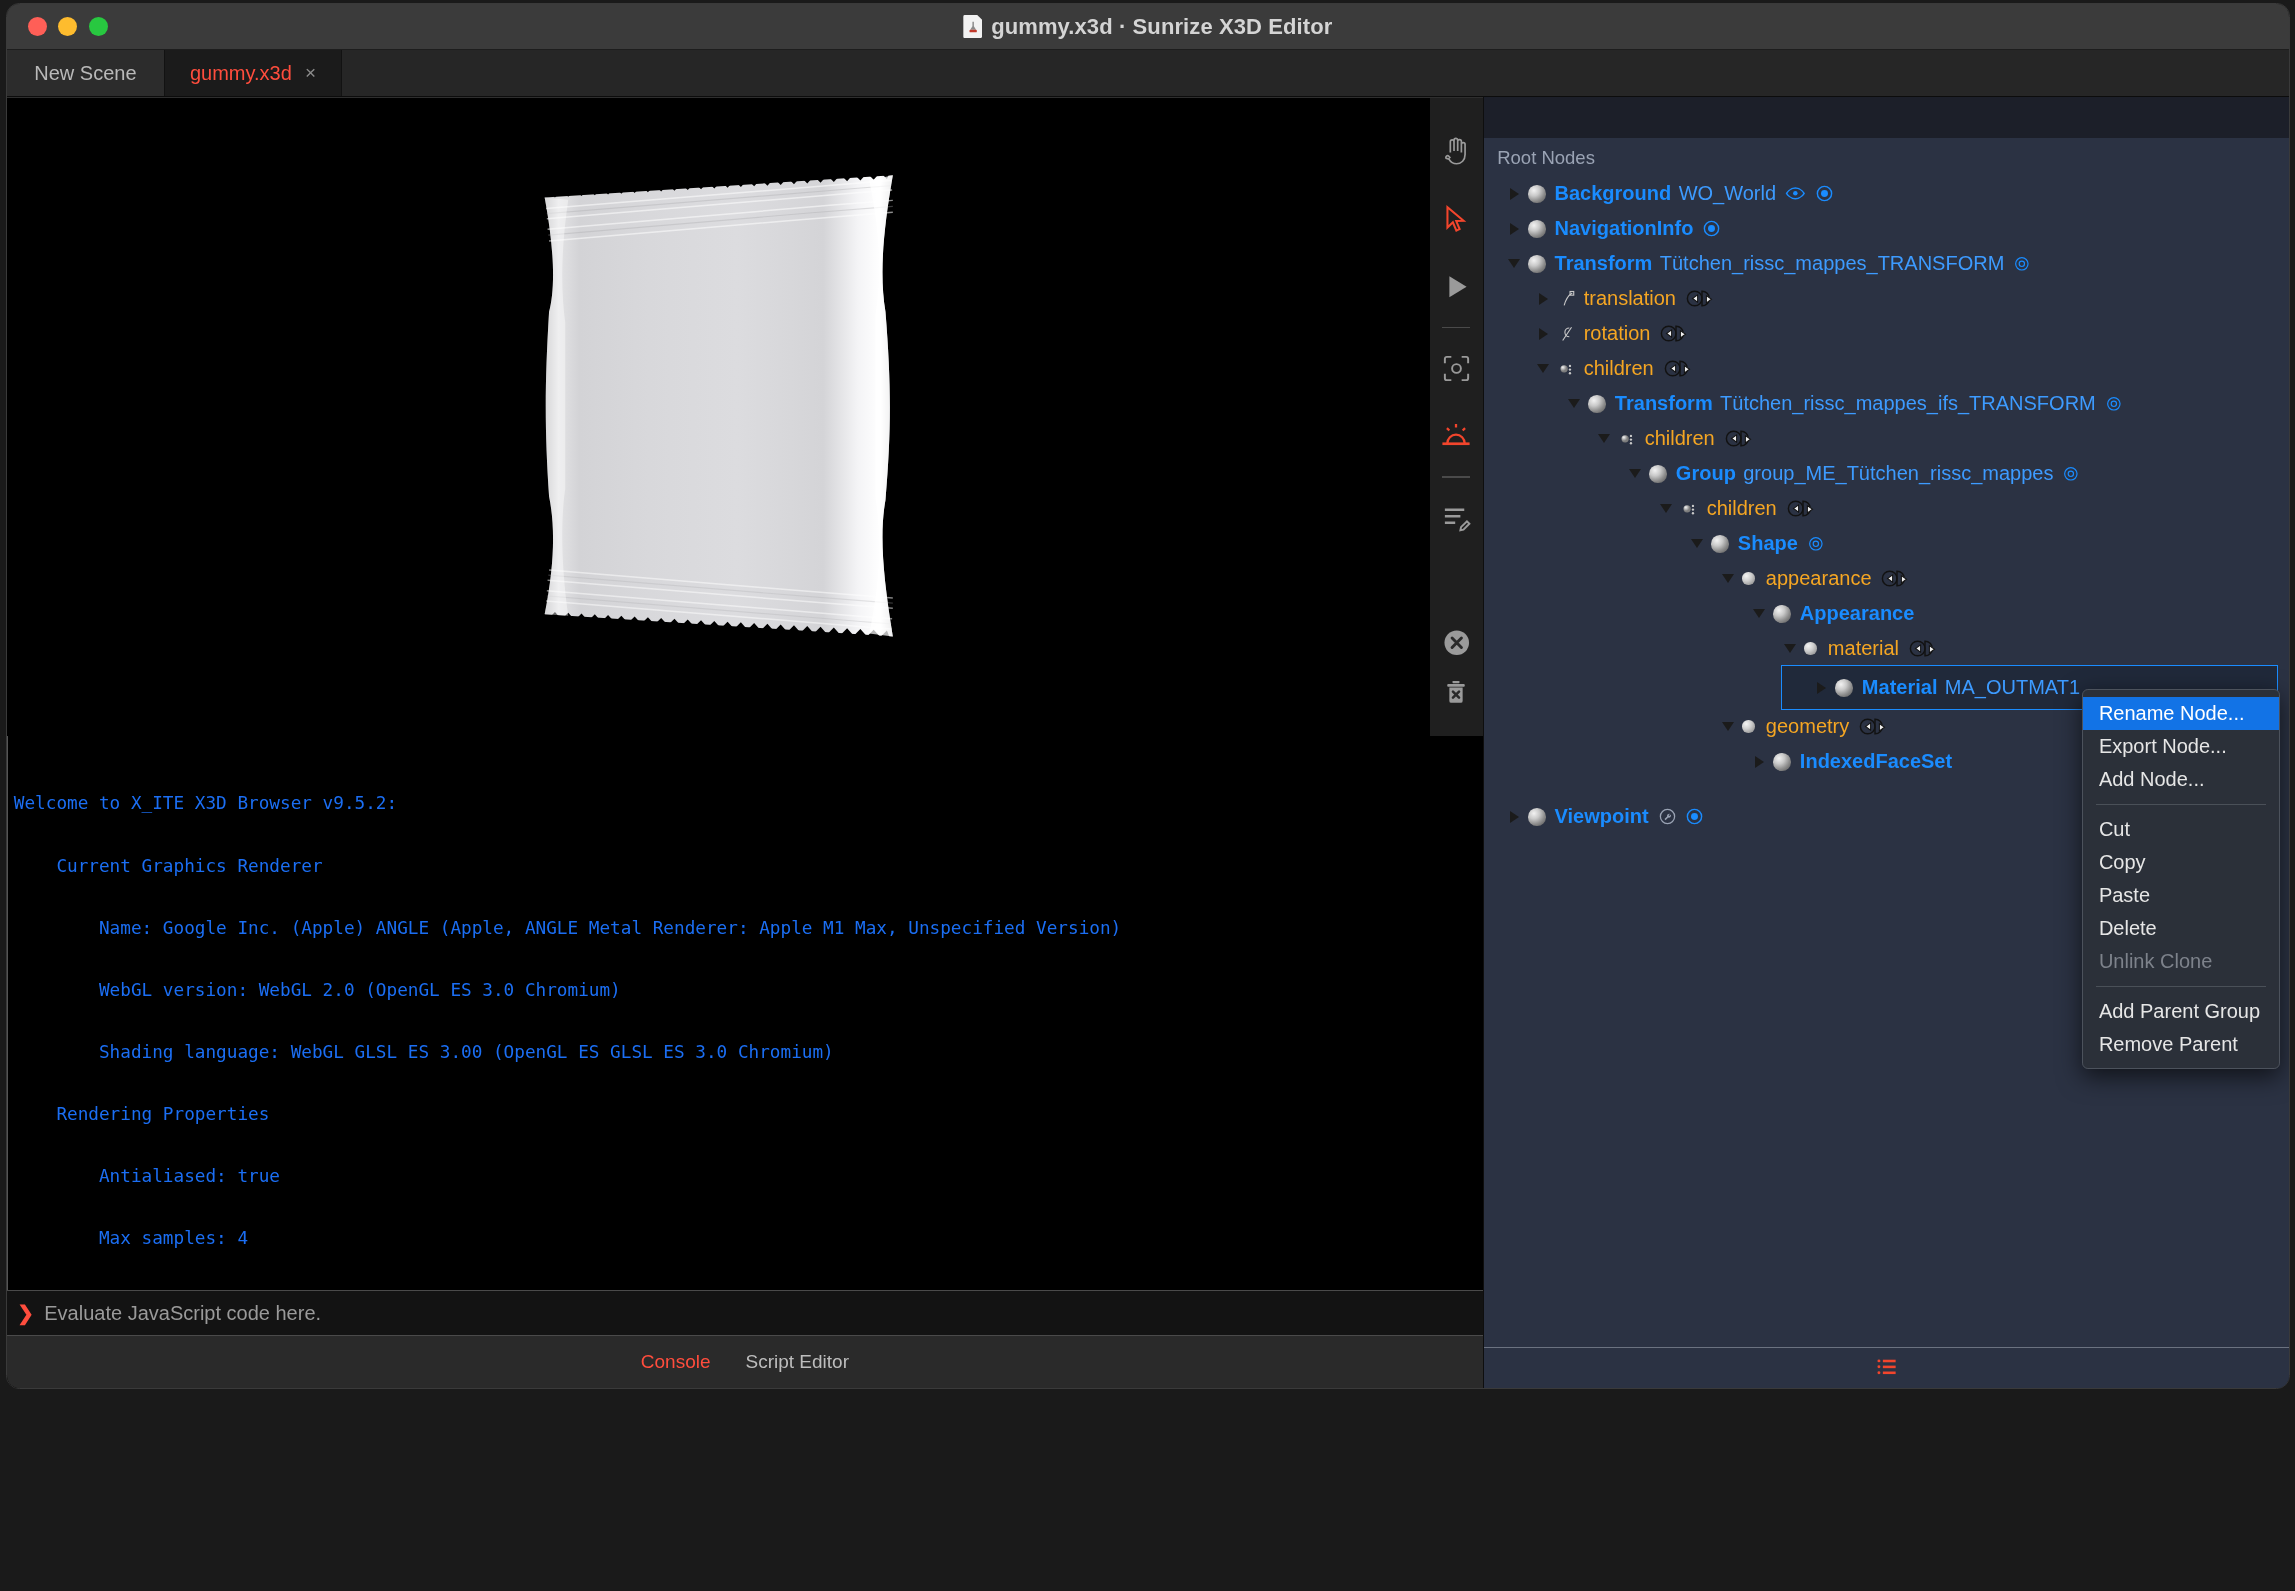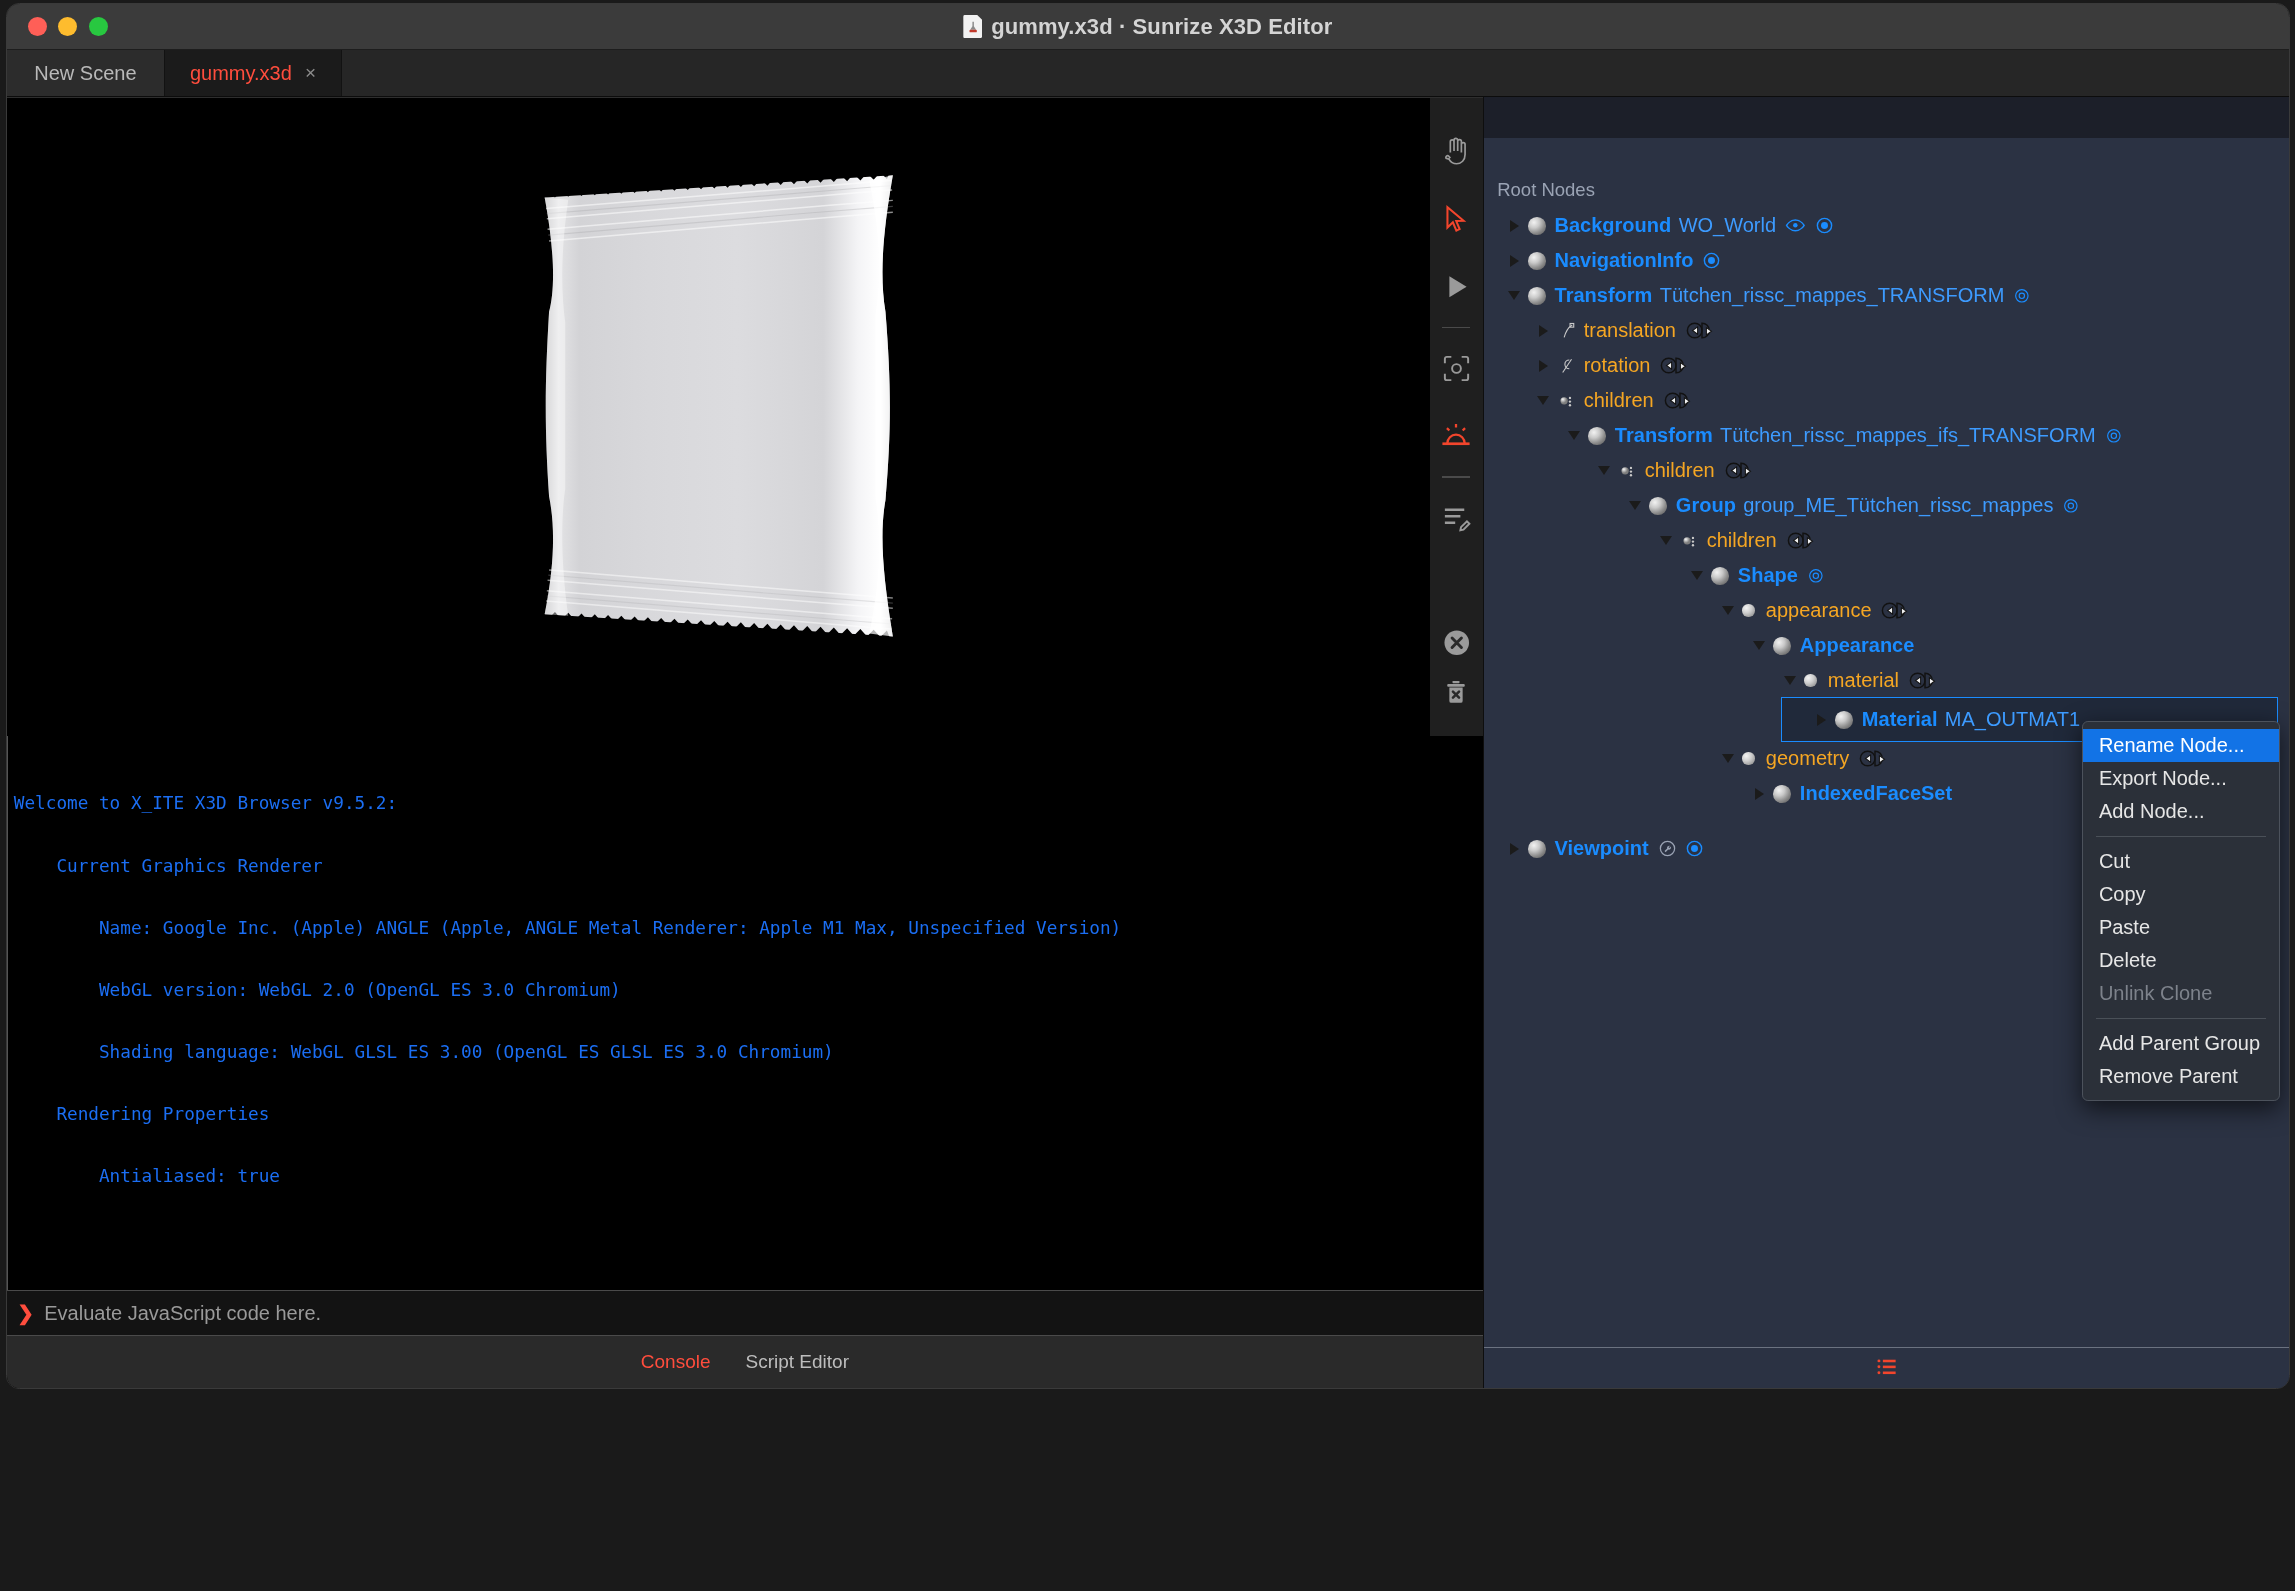--- a/index.html
+++ b/index.html
@@ -124,21 +124,20 @@
   }
   .btab{ font-size:19px; color:#bdbdbd; cursor:default; }
   .btab.active{ color:#ff4d3d; }
 
   
   .right{
     width:806px; flex:0 0 806px; background:#2b3243;
     display:flex; flex-direction:column;
     border-left:0.7px solid #0e0e0e;
     position:relative;
-    gap:32px;
   }
   .rp-head{ height:41px; flex:0 0 41px; background:#1c1f29; }
   .tree{
     flex:1; overflow:hidden; padding-top:4.4px; position:relative;
   }
   .roothdr{ color:#9aa3b4; font-size:18.5px; padding:4.4px 0 7.4px 13.3px; }
 
   .row{
     display:flex; align-items:center; height:35px;
     font-size:20px; white-space:nowrap; cursor:default;
@@ -389,20 +388,21 @@
       </div>
 
       <div class="console">
         <span class="ln">Welcome to X_ITE X3D Browser v9.5.2:</span>
         <span class="ln">    Current Graphics Renderer</span>
         <span class="ln">        Name: Google Inc. (Apple) ANGLE (Apple, ANGLE Metal Renderer: Apple M1 Max, Unspecified Version)</span>
         <span class="ln">        WebGL version: WebGL 2.0 (OpenGL ES 3.0 Chromium)</span>
         <span class="ln">        Shading language: WebGL GLSL ES 3.00 (OpenGL ES GLSL ES 3.0 Chromium)</span>
         <span class="ln">    Rendering Properties</span>
         <span class="ln">        Antialiased: true</span>
+        <span class="ln">        Max samples: 4</span>
         
         
         
         
         
         
         
         
         
         

